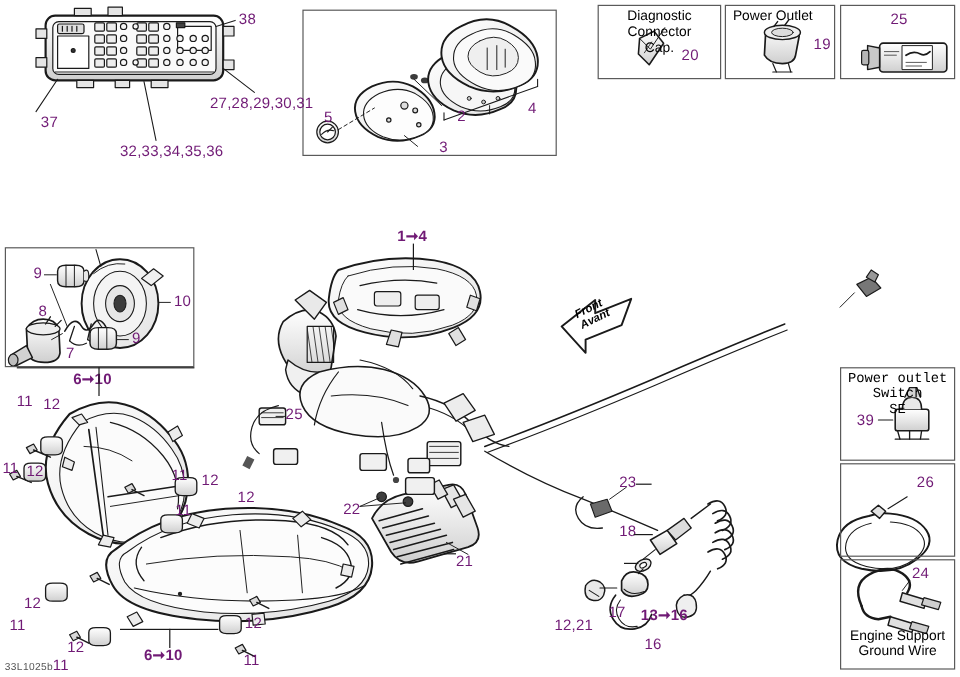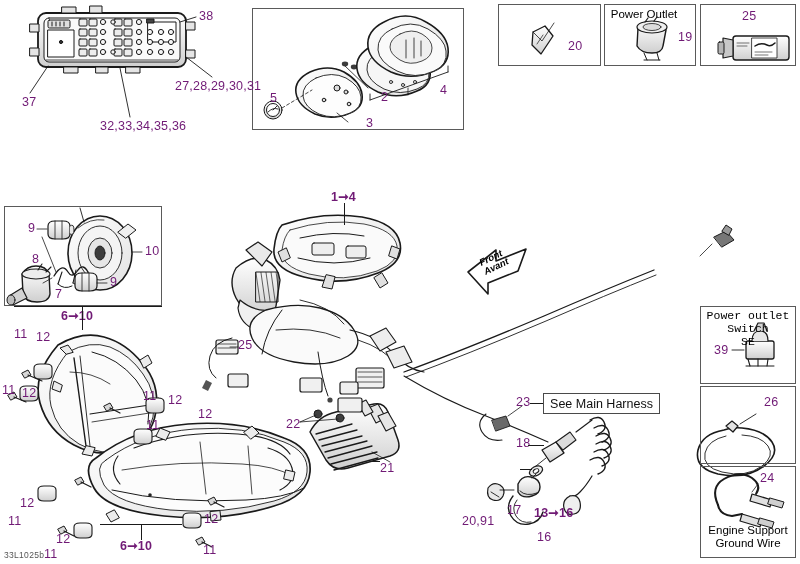--- a/index.html
+++ b/index.html
@@ -498,36 +498,37 @@
   <div class="box" style="left:700px;top:4px;width:96px;height:62px;"></div>
 
   <div class="box" style="left:252px;top:8px;width:212px;height:122px;"></div>
 
   <div class="box" style="left:4px;top:206px;width:158px;height:100px;"></div>
 
   <div class="box" style="left:700px;top:306px;width:96px;height:78px;"></div>
   <div class="box" style="left:700px;top:386px;width:96px;height:78px;"></div>
   <div class="box" style="left:700px;top:466px;width:96px;height:92px;"></div>
 
+  <div class="boxlabel" style="left:500px;top:8px;width:99px;">Diagnostic Connector
+Cap.</div>
   <div class="boxlabel" style="left:606px;top:8px;width:76px;">Power Outlet</div>
   <div class="boxlabel" style="left:702px;top:310px;width:92px;font-family:Liberation Mono, monospace;">Power outlet Switch
 SE</div>
   <div class="boxlabel" style="left:702px;top:524px;width:92px;">Engine Support
 Ground Wire</div>
 
-  <div class="harnessbox" style="left:543px;top:393px;width:117px;height:21px;">See Main Harness</div>
 
   <div class="frontavant" style="left:481px;top:252px;">
     <span>Front</span><br>
     <span>Avant</span>
   </div>
 
   <div class="lbl" style="left:199px;top:10px;">38</div>
   <div class="lbl" style="left:175px;top:80px;">27,28,29,30,31</div>
-  <div class="lbl" style="left:22px;top:96px;">37</div>
+  <div class="lbl" style="left:34px;top:96px;">37</div>
   <div class="lbl" style="left:100px;top:120px;">32,33,34,35,36</div>
 
   <div class="lbl" style="left:270px;top:92px;">5</div>
   <div class="lbl" style="left:366px;top:117px;">3</div>
   <div class="lbl" style="left:381px;top:91px;">2</div>
   <div class="lbl" style="left:440px;top:84px;">4</div>
 
   <div class="lbl" style="left:568px;top:40px;">20</div>
   <div class="lbl" style="left:678px;top:31px;">19</div>
   <div class="lbl" style="left:742px;top:10px;">25</div>
@@ -554,21 +555,21 @@
   <div class="lbl" style="left:380px;top:462px;">21</div>
   <div class="leader h" style="left:370px;top:461px;width:10px;"></div>
   <div class="lbl" style="left:286px;top:418px;">22</div>
   <div class="lbl" style="left:238px;top:339px;">25</div>
 
   <div class="lbl" style="left:516px;top:437px;">18</div>
   <div class="leader h" style="left:528px;top:445px;width:16px;"></div>
   <div class="lbl" style="left:507px;top:461px;margin-top:43px;">17</div>
   <div class="leader h" style="left:520px;top:469px;width:12px;"></div>
   <div class="lbl" style="left:537px;top:531px;">16</div>
-  <div class="lbl" style="left:462px;top:515px;">20,91</div>
+  <div class="lbl" style="left:462px;top:515px;">12,21</div>
 
   <div class="lbl" style="left:714px;top:344px;">39</div>
   <div class="lbl" style="left:764px;top:396px;">26</div>
   <div class="lbl" style="left:760px;top:472px;">24</div>
 
   <div class="lbl" style="left:14px;top:328px;">11</div>
   <div class="lbl" style="left:36px;top:331px;">12</div>
   <div class="lbl" style="left:2px;top:384px;">11</div>
   <div class="lbl" style="left:22px;top:387px;">12</div>
   <div class="lbl" style="left:143px;top:390px;">11</div>

